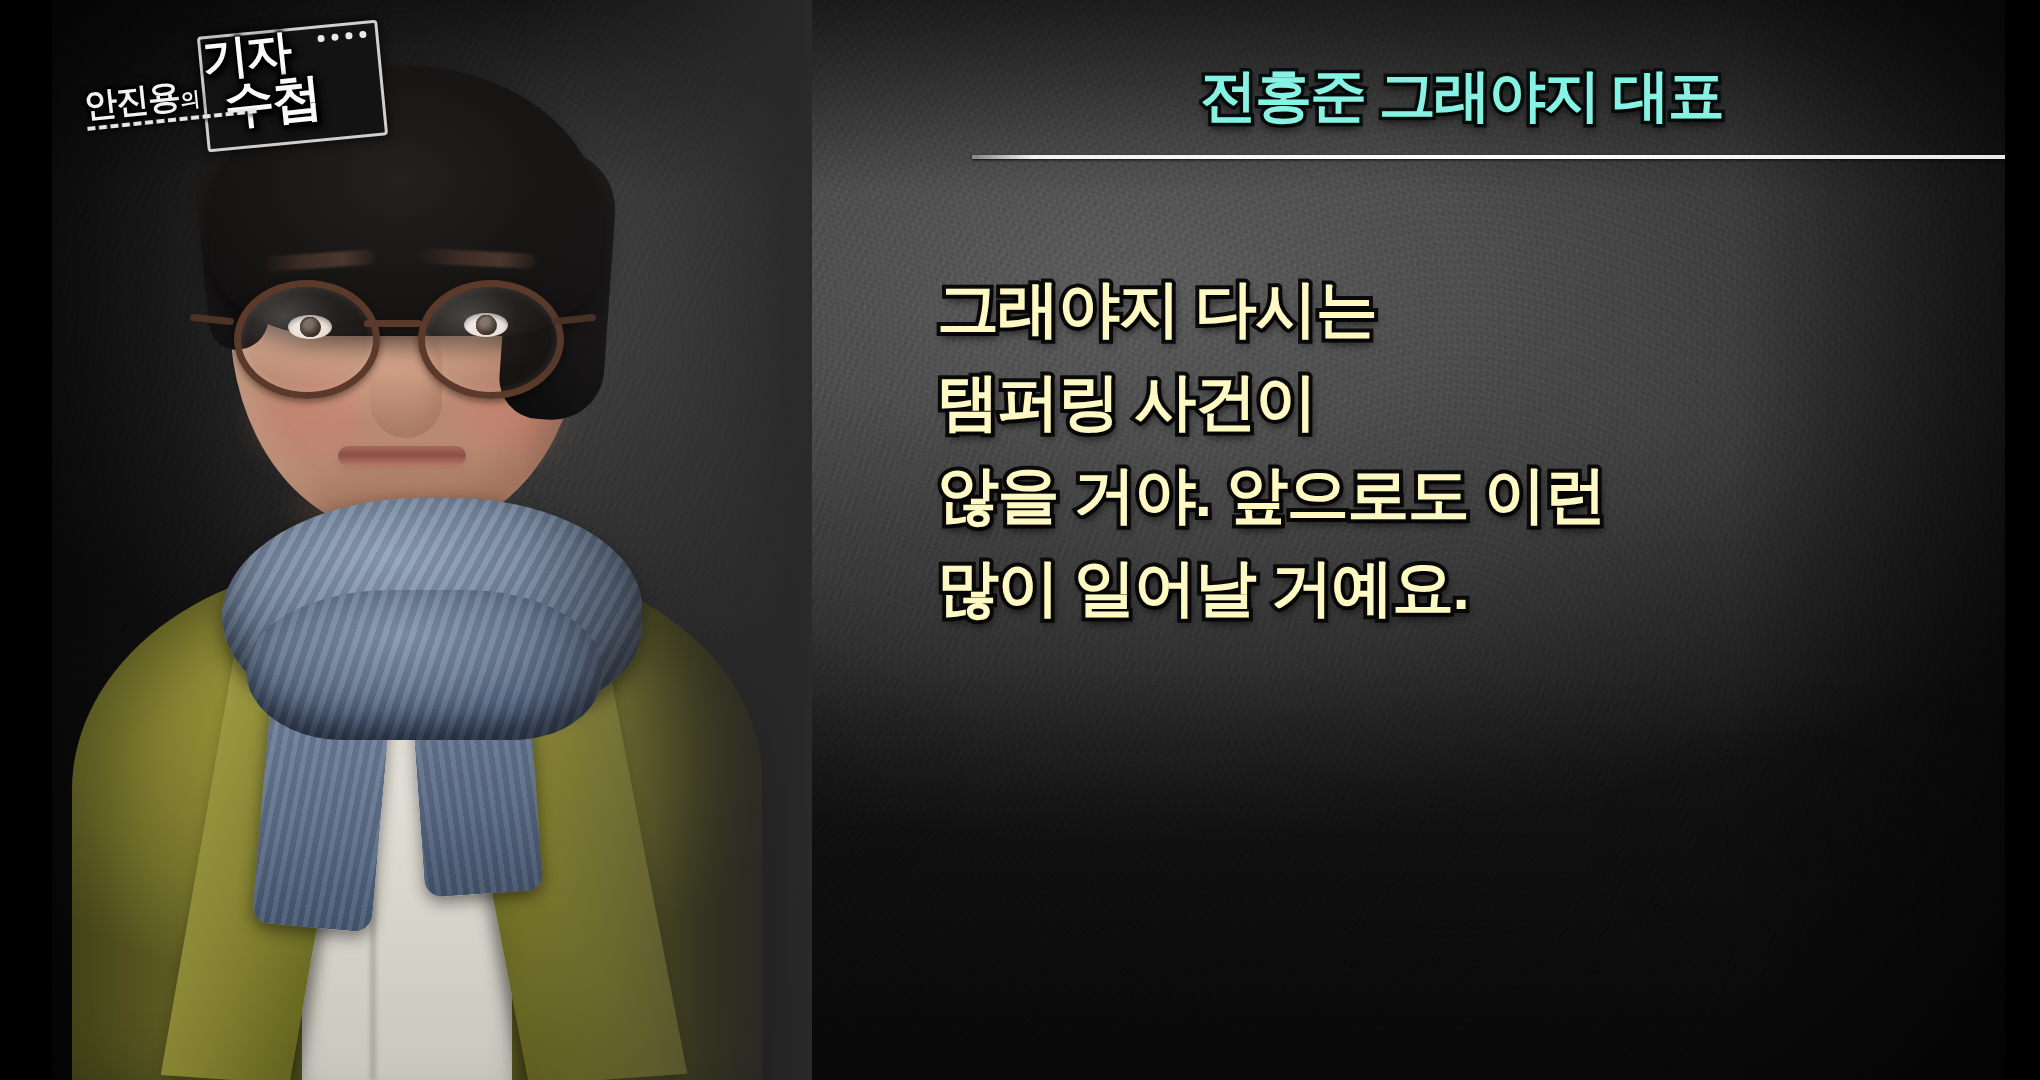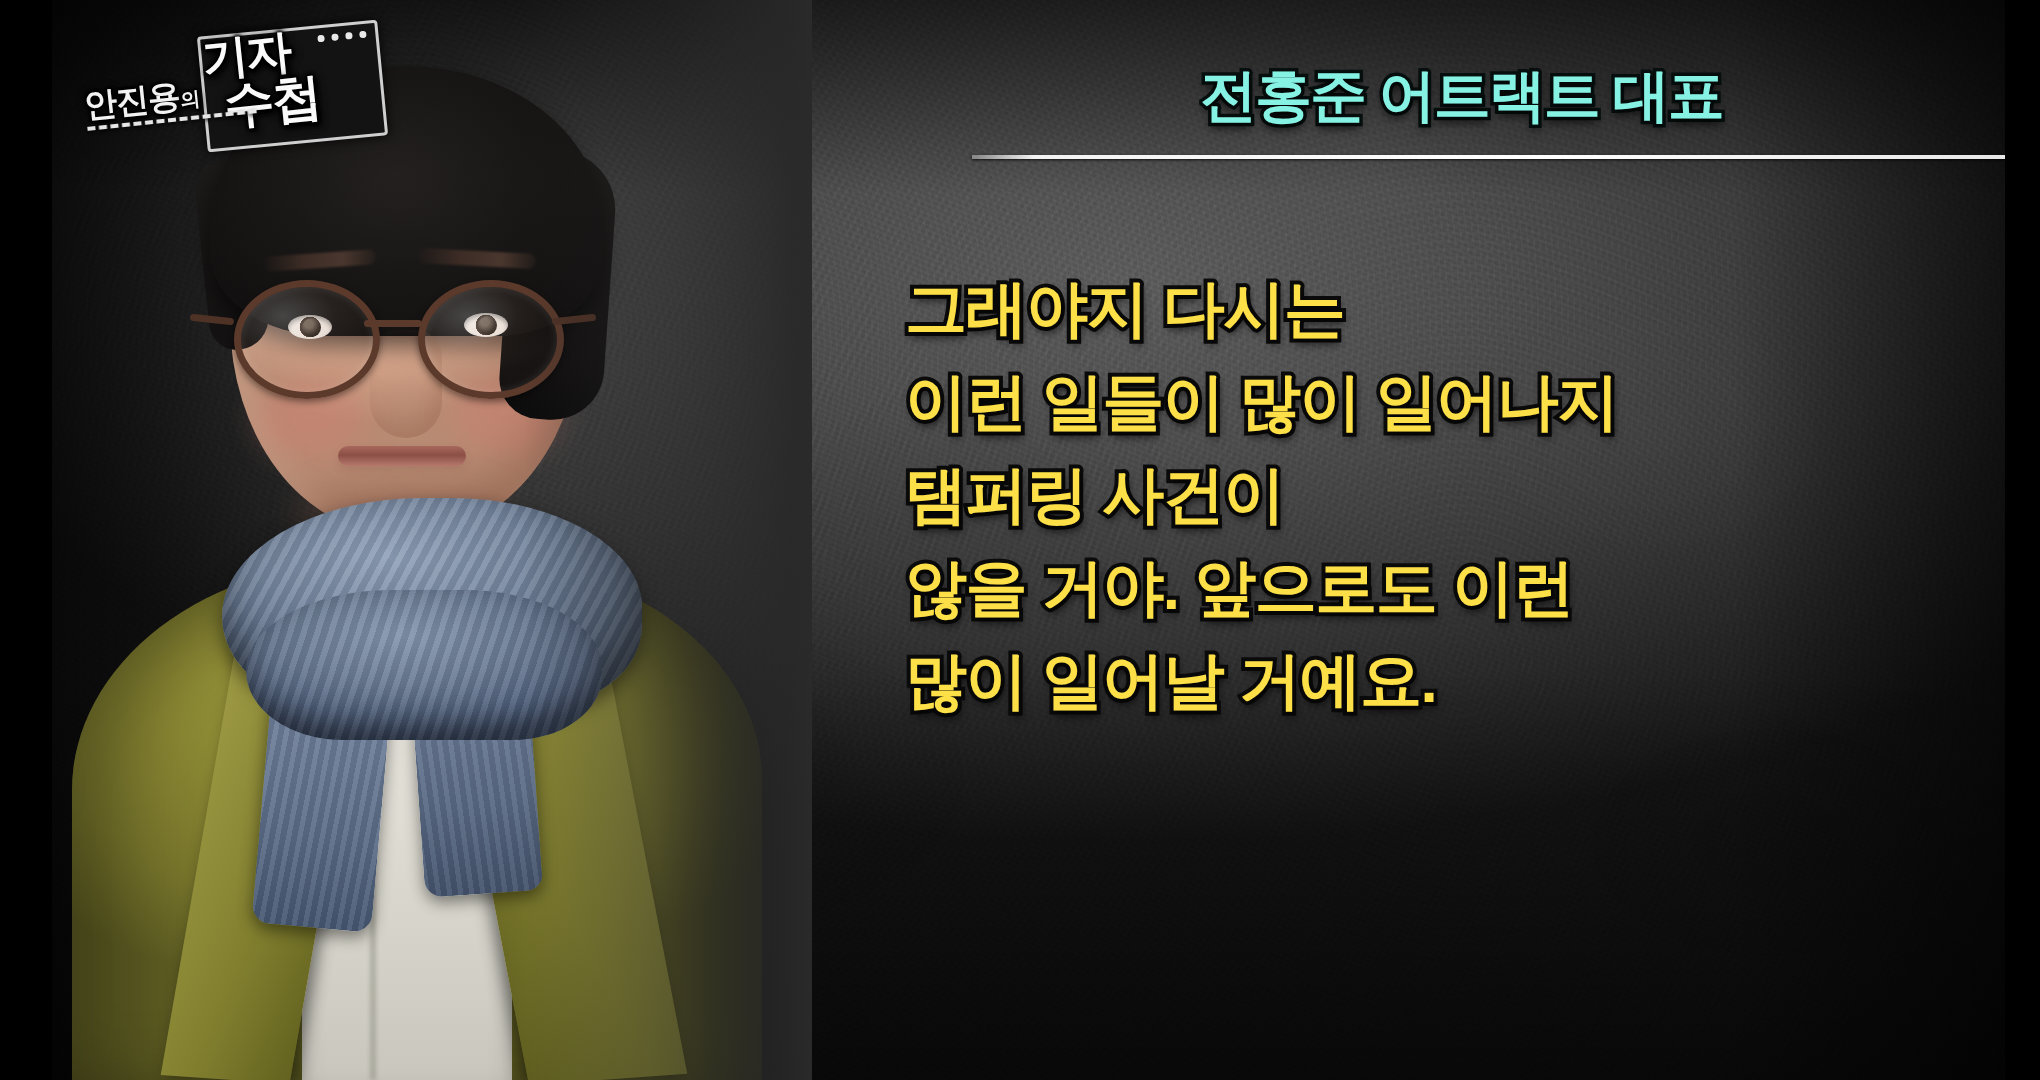--- a/index.html
+++ b/index.html
@@ -204,25 +204,26 @@
     left: 905px;
     top: 262px;
     width: 1080px;
     z-index: 42;
   }
   .quote-line {
     font-size: 62px;
     font-weight: 700;
     letter-spacing: -1.5px;
     line-height: 93px;
-    color: #fde047;
+    color: #fef9c3;
     white-space: nowrap;
     -webkit-text-stroke: 8px #0b0b0b;
     paint-order: stroke fill;
     text-shadow: 2px 5px 8px rgba(0,0,0,.8);
+    margin-left: 32px;
   }
 
   
   .photo {
     position: absolute;
     left: 52px;
     top: 0;
     width: 760px;
     height: 1080px;
     z-index: 30;
@@ -608,26 +609,25 @@
         <i></i>
         <i></i>
       </div>
     </div>
     <div class="logo-line2">기자</div>
     <div class="logo-line3">수첩</div>
     <div class="logo-line1"><span>안진용</span><span class="suffix">의</span></div>
     <div class="logo-dash"></div>
   </div>
 
-  <div class="speaker-name"><span>전홍준</span> <span class="speaker-role">어트랙트 대표</span></div>
+  <div class="speaker-name"><span>전홍준</span> <span class="speaker-role">그래야지 대표</span></div>
   <div class="name-rule"></div>
 
   <div class="quote">
     <div class="quote-line">그래야지 다시는</div>
-    <div class="quote-line">이런 일들이 많이 일어나지</div>
     <div class="quote-line">탬퍼링 사건이</div>
     <div class="quote-line">않을 거야. 앞으로도 이런</div>
     <div class="quote-line">많이 일어날 거예요.</div>
   </div>
 
   <div class="pillar left"></div>
   <div class="pillar right"></div>
 
 </div>
 

